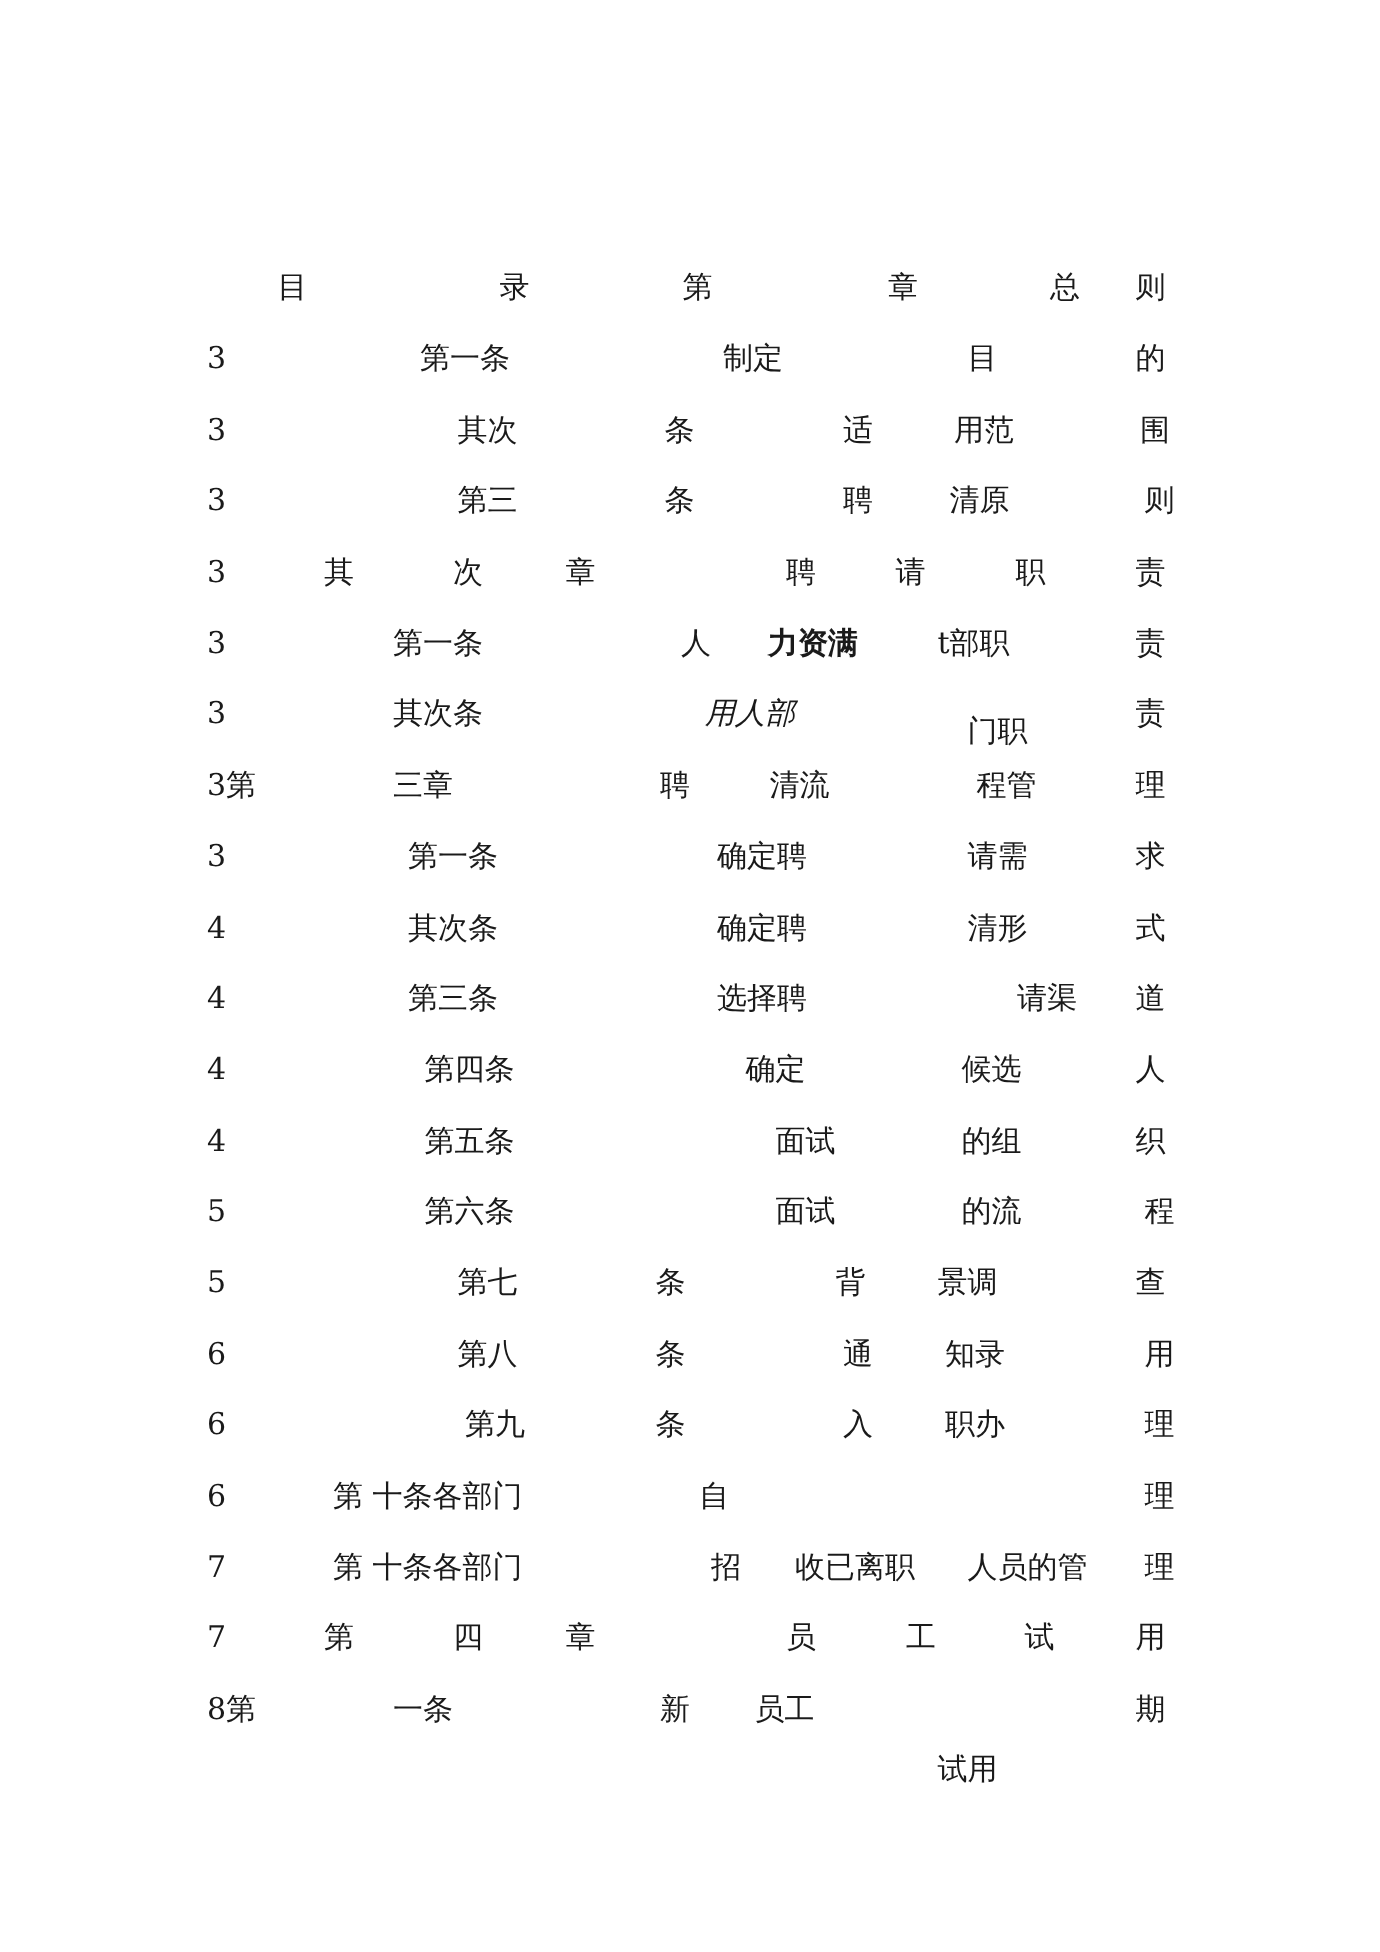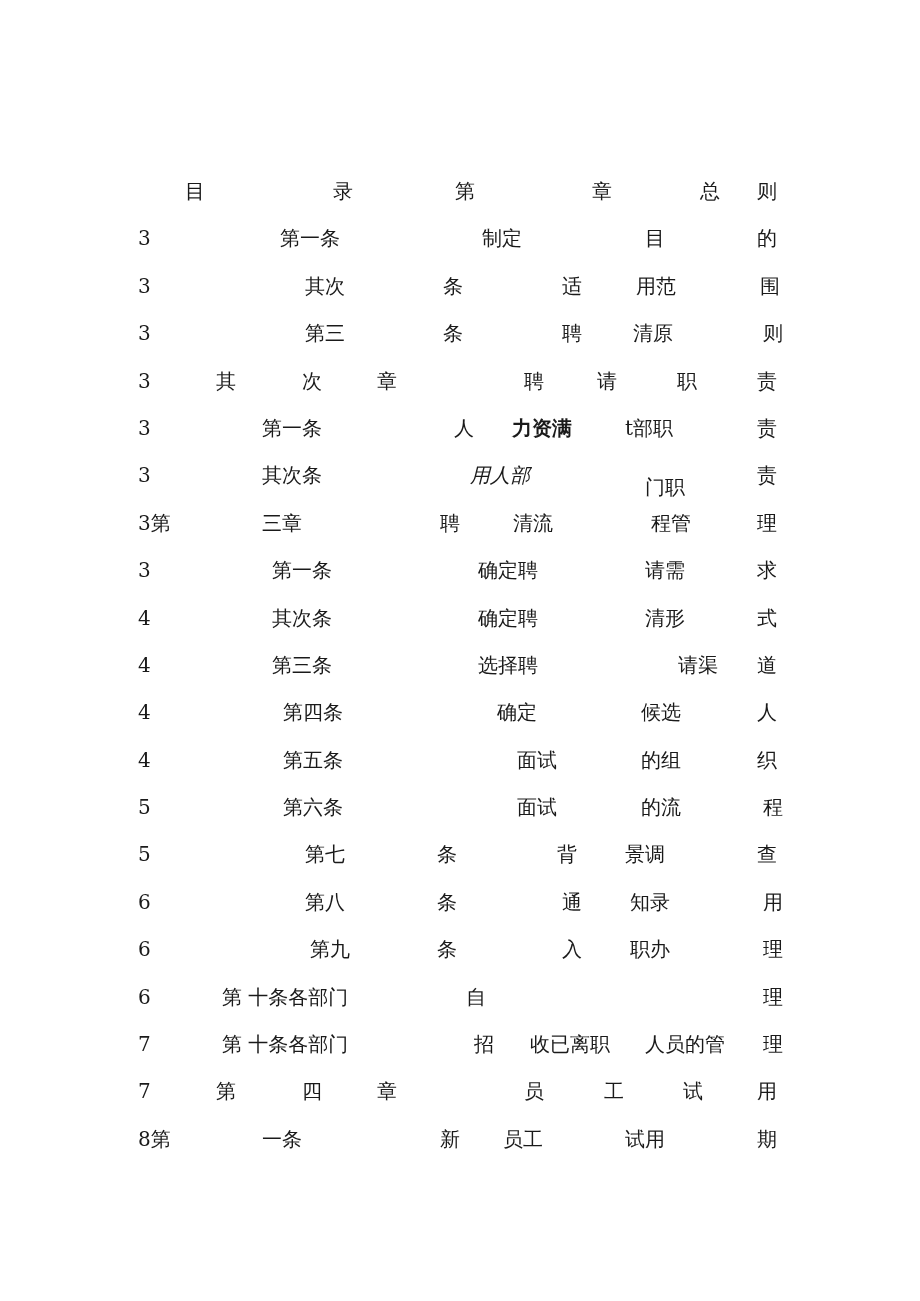--- a/index.html
+++ b/index.html
@@ -95,16 +95,16 @@
       <div class="toc-line"><span class="seg num" style="left: 138px;">4</span><span class="seg" style="left: 272px;">第三条</span><span class="seg" style="left: 478px;">选择聘</span><span class="seg" style="left: 678px;">请渠</span><span class="seg" style="left: 757px;">道</span></div>
       <div class="toc-line"><span class="seg num" style="left: 138px;">4</span><span class="seg" style="left: 283px;">第四条</span><span class="seg" style="left: 497px;">确定</span><span class="seg" style="left: 641px;">候选</span><span class="seg" style="left: 757px;">人</span></div>
       <div class="toc-line"><span class="seg num" style="left: 138px;">4</span><span class="seg" style="left: 283px;">第五条</span><span class="seg" style="left: 517px;">面试</span><span class="seg" style="left: 641px;">的组</span><span class="seg" style="left: 757px;">织</span></div>
       <div class="toc-line"><span class="seg num" style="left: 138px;">5</span><span class="seg" style="left: 283px;">第六条</span><span class="seg" style="left: 517px;">面试</span><span class="seg" style="left: 641px;">的流</span><span class="seg" style="left: 763px;">程</span></div>
       <div class="toc-line"><span class="seg num" style="left: 138px;">5</span><span class="seg" style="left: 305px;">第七</span><span class="seg" style="left: 437px;">条</span><span class="seg" style="left: 557px;">背</span><span class="seg" style="left: 625px;">景调</span><span class="seg" style="left: 757px;">查</span></div>
       <div class="toc-line"><span class="seg num" style="left: 138px;">6</span><span class="seg" style="left: 305px;">第八</span><span class="seg" style="left: 437px;">条</span><span class="seg" style="left: 562px;">通</span><span class="seg" style="left: 630px;">知录</span><span class="seg" style="left: 763px;">用</span></div>
       <div class="toc-line"><span class="seg num" style="left: 138px;">6</span><span class="seg" style="left: 310px;">第九</span><span class="seg" style="left: 437px;">条</span><span class="seg" style="left: 562px;">入</span><span class="seg" style="left: 630px;">职办</span><span class="seg" style="left: 763px;">理</span></div>
       <div class="toc-line"><span class="seg num" style="left: 138px;">6</span><span class="seg" style="left: 222px;">第 十条各部门</span><span class="seg" style="left: 466px;">自</span><span class="seg" style="left: 763px;">理</span></div>
       <div class="toc-line"><span class="seg num" style="left: 138px;">7</span><span class="seg" style="left: 222px;">第 十条各部门</span><span class="seg" style="left: 474px;">招</span><span class="seg" style="left: 530px;">收已离职</span><span class="seg" style="left: 645px;">人员的管</span><span class="seg" style="left: 763px;">理</span></div>
       <div class="toc-line"><span class="seg num" style="left: 138px;">7</span><span class="seg" style="left: 216px;">第</span><span class="seg" style="left: 302px;">四</span><span class="seg" style="left: 377px;">章</span><span class="seg" style="left: 524px;">员</span><span class="seg" style="left: 604px;">工</span><span class="seg" style="left: 683px;">试</span><span class="seg" style="left: 757px;">用</span></div>
-      <div class="toc-line"><span class="seg num" style="left: 138px;">8第</span><span class="seg" style="left: 262px;">一条</span><span class="seg" style="left: 440px;">新</span><span class="seg" style="left: 503px;">员工</span><span class="seg" style="left: 625px;">试用</span><span class="seg" style="left: 757px;">期</span></div>
+      <div class="toc-line"><span class="seg num" style="left: 138px;">8第</span><span class="seg" style="left: 262px;">一条</span><span class="seg" style="left: 440px;">新</span><span class="seg" style="left: 503px;">员工</span><span class="seg" style="left: 625px; margin-top: 40px;">试用</span><span class="seg" style="left: 757px;">期</span></div>
     </div>
 
 </div>
 
 </body></html>

